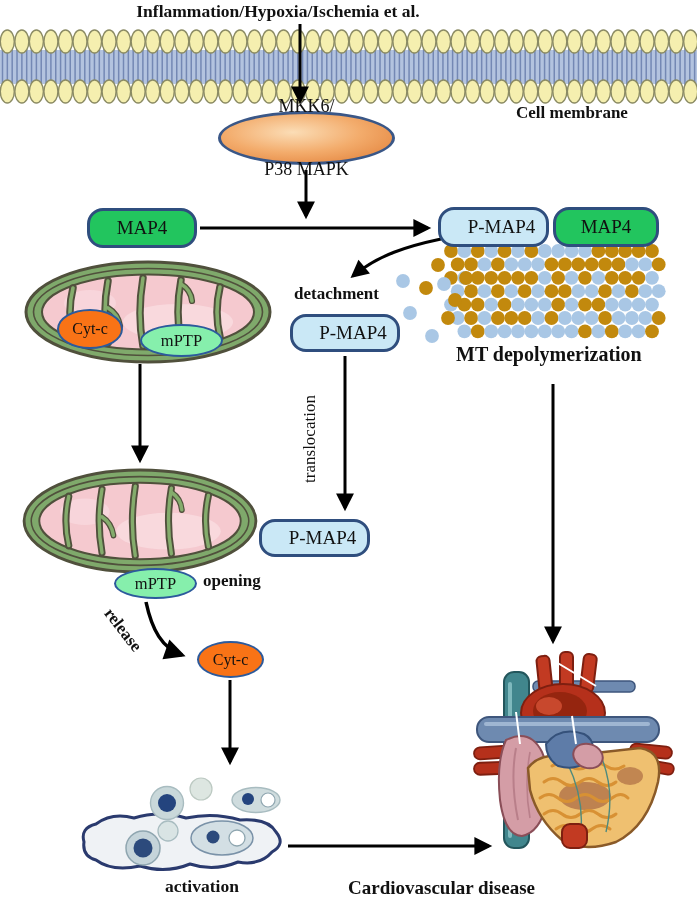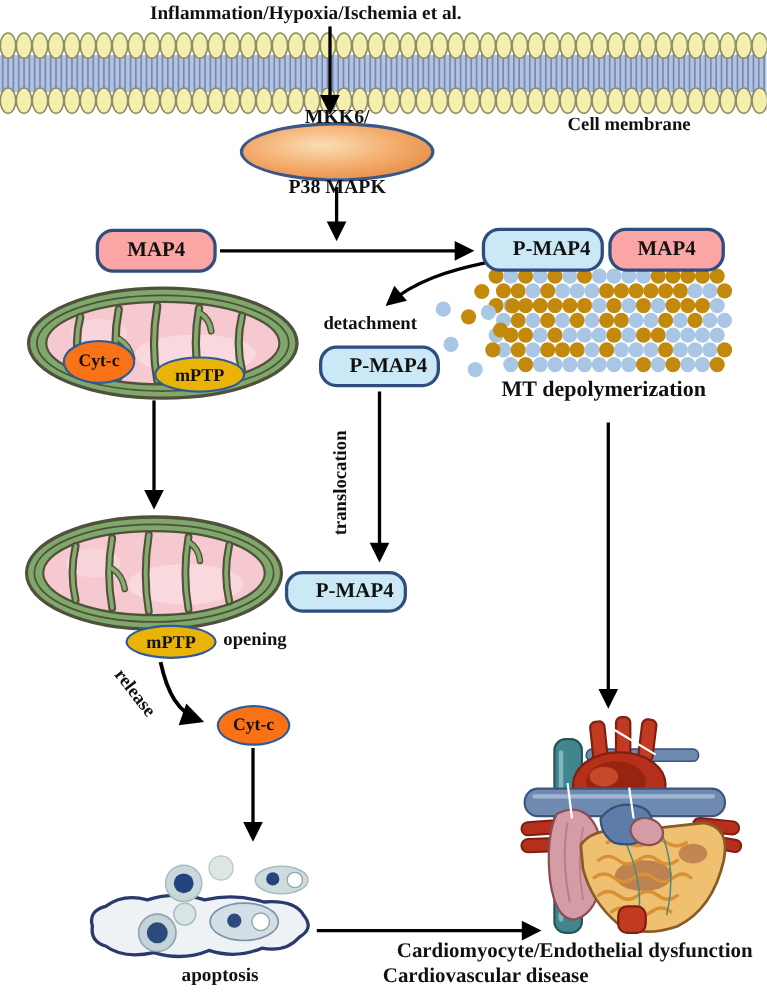--- a/index.html
+++ b/index.html
@@ -9,33 +9,33 @@
     background: #ffffff; overflow: hidden;
     font-family: "Liberation Serif", "DejaVu Serif", serif;
   }
   #art { position: absolute; left: 0; top: 0; }
   .lbl {
     position: absolute; font-weight: bold; color: #111;
     white-space: nowrap; line-height: 1.15;
   }
   .node {
     position: absolute; display: flex; align-items: center; justify-content: center;
-    font-weight: bold; color: #111; text-align: left; gap: 40px;
+    font-weight: normal; color: #111; text-align: left; gap: 40px;
   }
   .pill { border: 3px solid #2F4E7E; border-radius: 16px; font-size: 19px; }
-  .pill-map4   { background: #fca5a5; }
+  .pill-map4   { background: #22c55e; }
   .pill-pmap4  { background: #CAE8F6; padding-left: 16px; }
   .oval { border-radius: 50%; }
   .kinase {
     border: 3px solid #3A5787; border-radius: 50%;
     background: radial-gradient(ellipse at 42% 38%, #FBDDB6 0%, #F3AC6C 48%, #E07B33 100%);
     font-size: 18px; line-height: 1.3; flex-direction: column;
   }
   .cytc { background: #f97316; border: 2.5px solid #2C5A9C; font-size: 16px; }
-  .mptp { background: #eab308; border: 2.5px solid #2C5A9C; font-size: 16.5px; }
+  .mptp { background: #86efac; border: 2.5px solid #2C5A9C; font-size: 16.5px; }
   .rot-ccw span { display: inline-block; transform: rotate(-90deg); }
   .rot-release { transform: rotate(52deg); }
 </style>
 </head>
 <body>
 
 <div id="stage">
 
   <svg id="art" width="697" height="906" viewBox="0 0 697 906">
     <defs>
@@ -552,18 +552,17 @@
 
   <div class="node oval mptp" style="left:114px; top:568px; width:83px; height:31px;">mPTP</div>
 
   <div class="lbl" style="left:203px; top:571px; font-size:17px;text-align:right;">opening</div>
 
   <div class="lbl rot-release" style="left:98px; top:620px; font-size:17px;">release</div>
 
   <div class="node oval cytc" style="left:197px; top:641px; width:67px; height:37px;">Cyt-c</div>
 
 
-  <div class="lbl" style="left:165px; top:876px; font-size:17.5px;">apoptosis</div>
-
-  <div class="lbl" style="left:348px; top:854px; width:349px; text-align:center; font-size:19px;">Cardiomyocyte/Endothelial dysfunction</div>
+  <div class="lbl" style="left:165px; top:876px; font-size:17.5px;">activation</div>
+
 
   <div class="lbl" style="left:348px; top:877px; width:349px; text-align:left; font-size:19px;">Cardiovascular disease</div>
 </div>
 
 </body></html>

